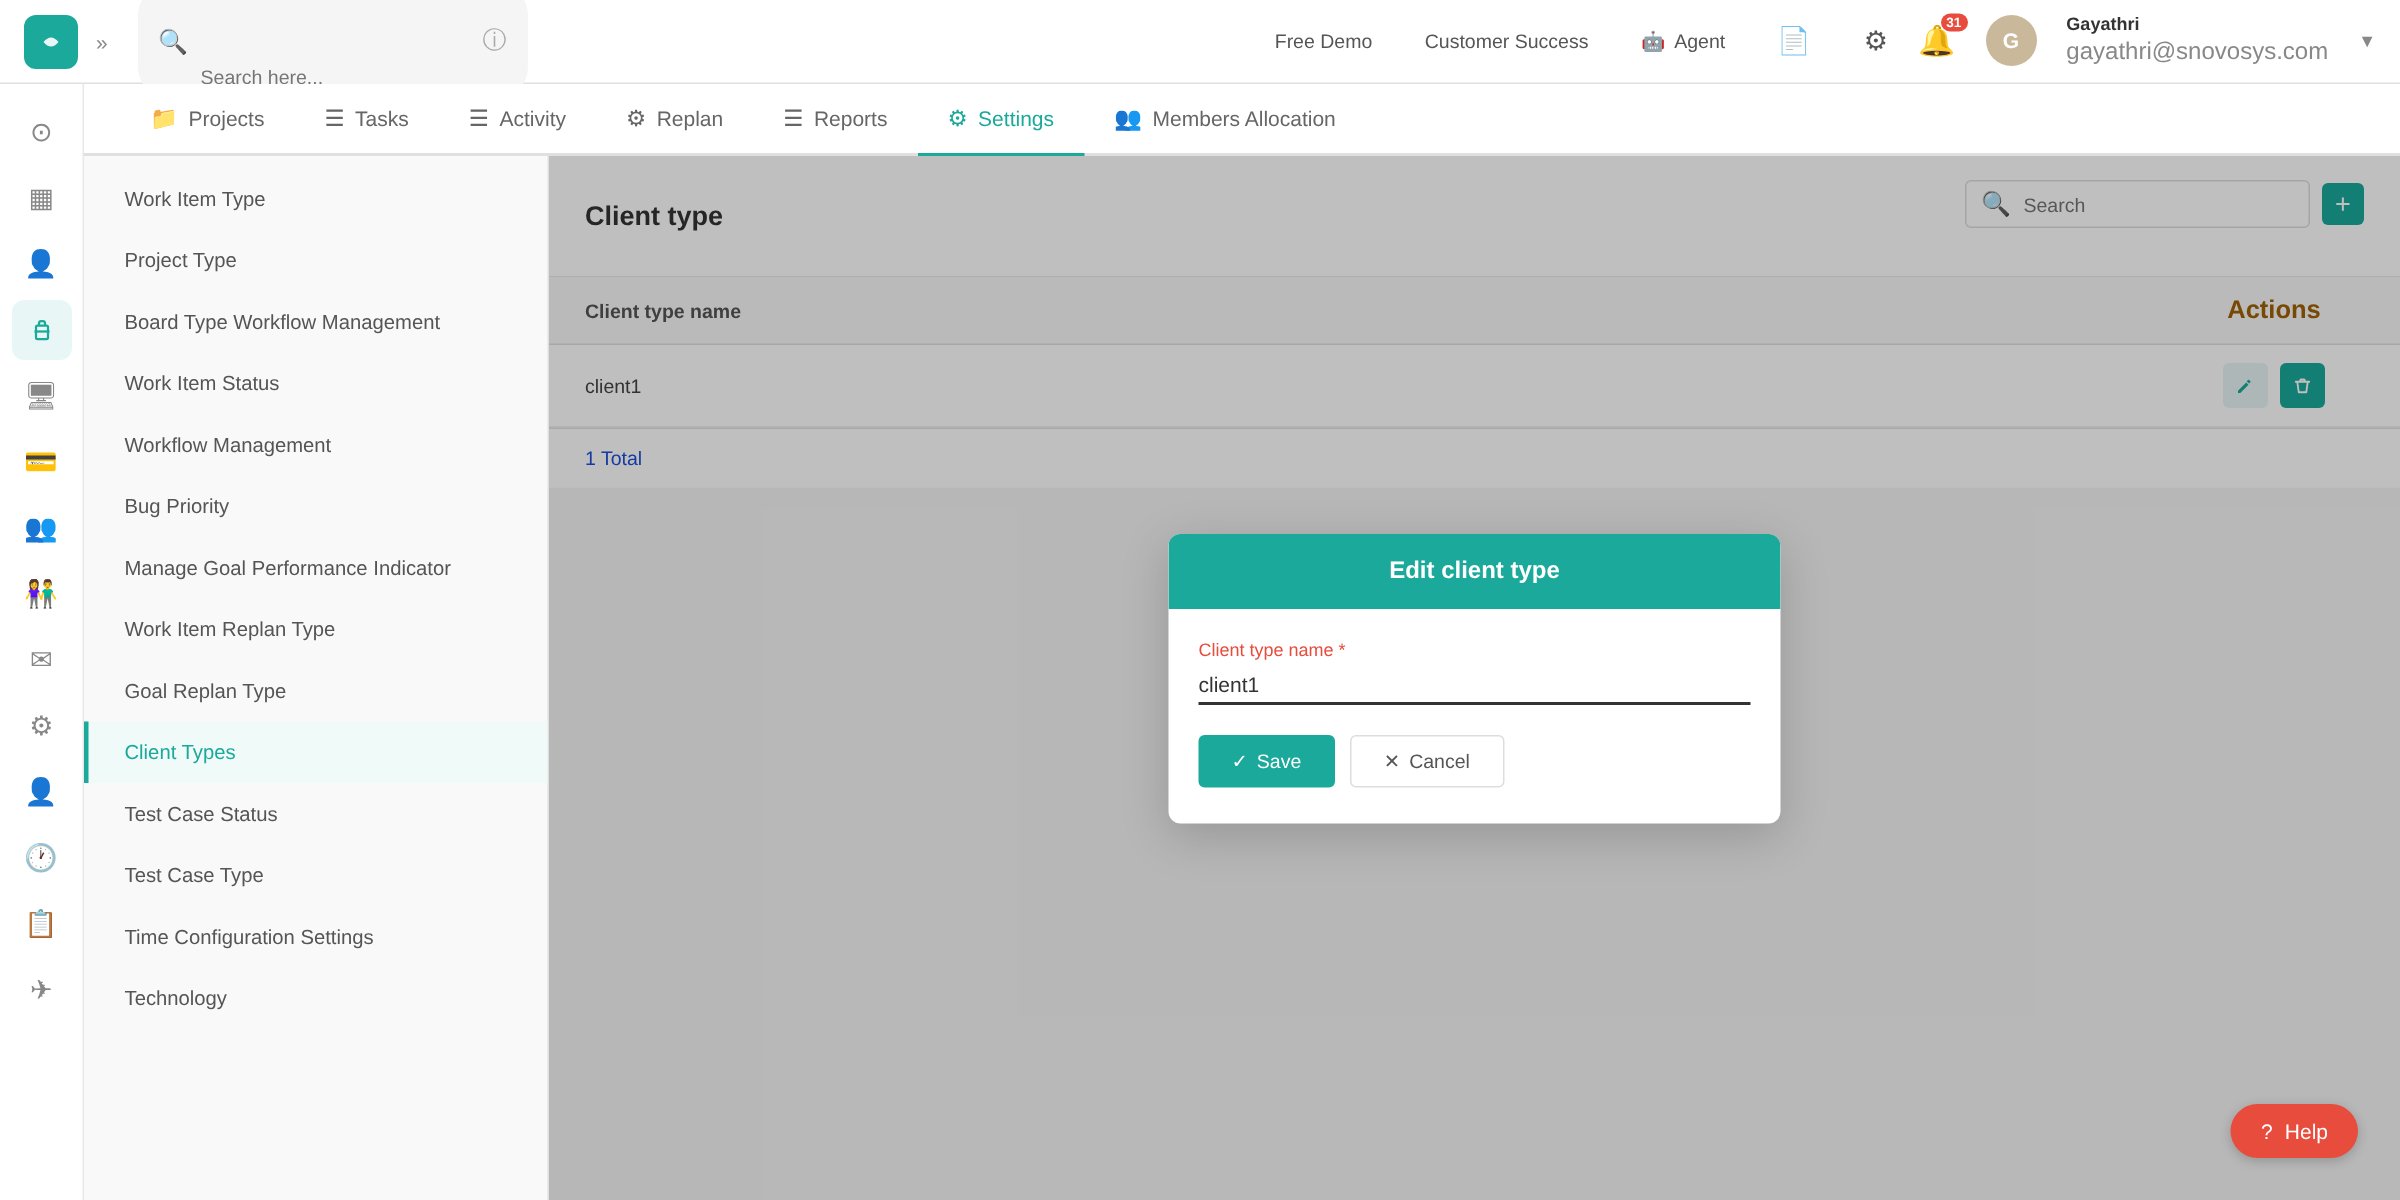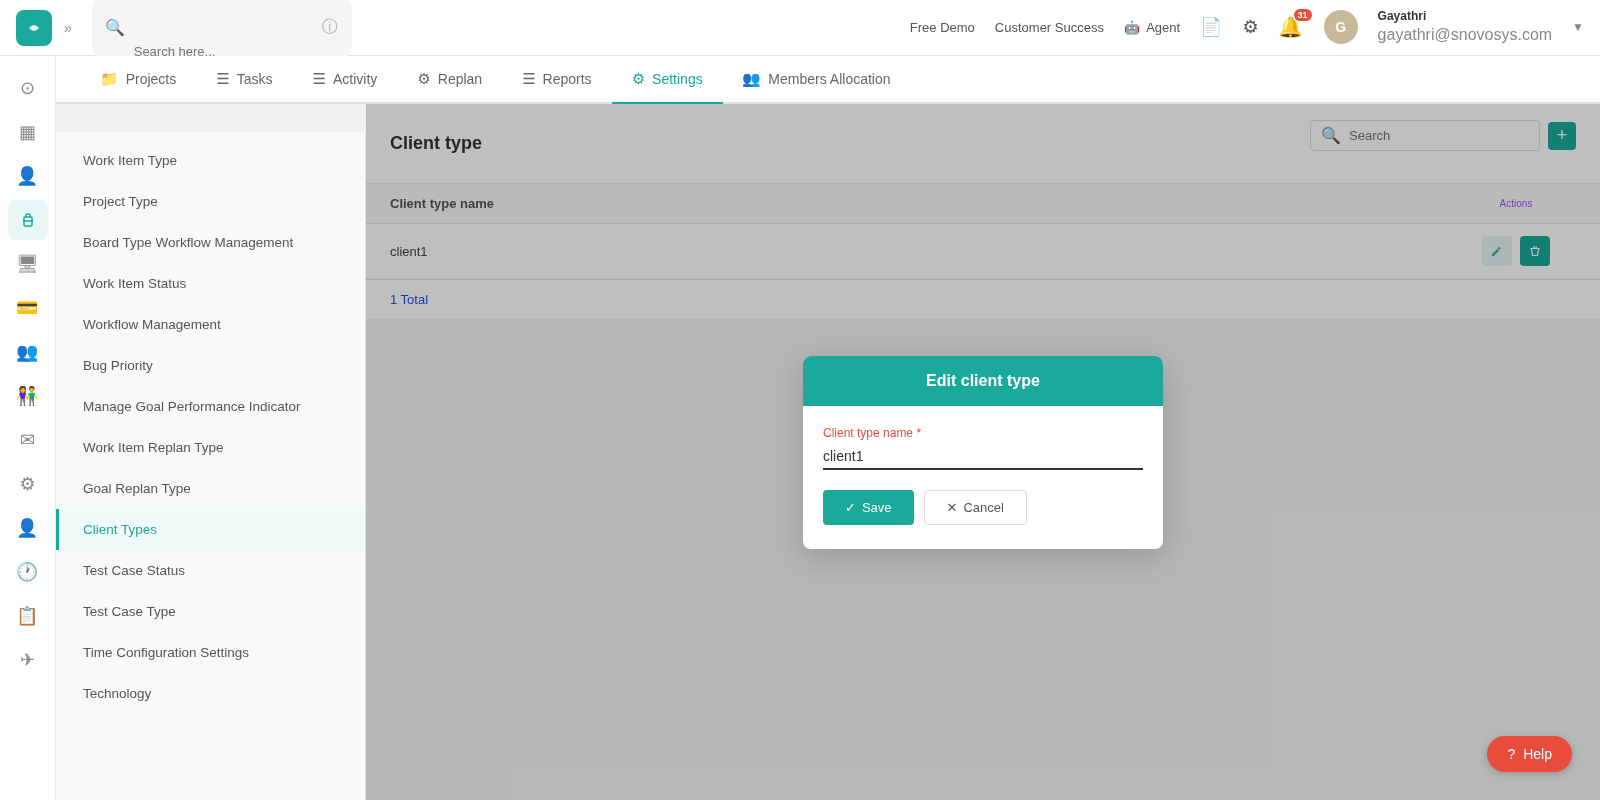--- a/index.html
+++ b/index.html
@@ -30,21 +30,21 @@
       padding: 6px 14px; gap: 8px; flex: 0 0 260px;
     }
     .topbar-search input {
       border: none; background: transparent; outline: none; font-size: 13px; color: #666; width: 180px; margin-top: 48px;
     }
     .topbar-info-icon { color: #aaa; font-size: 16px; }
     .topbar-spacer { flex: 1; }
     .topbar-actions { display: flex; align-items: center; gap: 20px; }
     .topbar-btn {
       background: none; border: none; cursor: pointer; color: #555; font-size: 13px;
-      display: flex; align-items: center; gap: 6px;
+      display: flex; align-items: center; gap: 6px; margin-left: 15px;
     }
     .topbar-btn.free-demo { color: #555; font-size: 13px; }
     .topbar-btn.customer-success { color: #555; font-size: 13px; }
     .topbar-badge-wrap { position: relative; }
     .topbar-badge {
       position: absolute; top: -6px; right: -8px;
       background: #e74c3c; color: #fff; border-radius: 10px;
       font-size: 9px; padding: 1px 4px; font-weight: bold;
     }
     .topbar-avatar {
@@ -96,21 +96,21 @@
     
     .content-area {
       flex: 1; display: flex; overflow: hidden;
       position: relative;
     }
 
     
     .settings-menu {
       width: 310px; background: #f9f9f9;
       border-right: 1px solid #e0e0e0;
-      overflow-y: auto; padding: 8px 0; margin-top: 28px;
+      overflow-y: auto; padding: 8px 0;
     }
     .settings-item {
       padding: 13px 24px;
       font-size: 13.5px; color: #555;
       cursor: pointer; border-left: 3px solid transparent;
     }
     .settings-item.active {
       color: #1aa99a; border-left: 3px solid #1aa99a;
       background: #f0faf9; font-weight: 500;
     }
@@ -141,21 +141,21 @@
     }
 
     
     .table-area { padding: 0; background: #fff; }
     .table-header {
       display: flex; align-items: center;
       padding: 12px 24px; background: #f8f8f8;
       border-bottom: 1px solid #e0e0e0;
     }
     .table-col-name { flex: 1; font-size: 13px; font-weight: 600; color: #555; }
-    .table-col-actions { width: 120px; font-size: 10px; font-weight: 400; color: #8b5cf6; text-align: center; }
+    .table-col-actions { width: 120px; font-size: 17px; font-weight: 700; color: #a16207; text-align: center; }
     .table-row {
       display: flex; align-items: center;
       padding: 12px 24px; background: #fff;
       border-bottom: 1px solid #f0f0f0;
     }
     .table-row-name { flex: 1; font-size: 13px; color: #444; }
     .table-row-actions { width: 120px; display: flex; gap: 8px; justify-content: center; }
     .action-btn {
       width: 30px; height: 30px; border-radius: 4px;
       display: flex; align-items: center; justify-content: center;
@@ -170,21 +170,21 @@
     }
 
     
     .overlay {
       position: absolute; top: 0; left: 0; right: 0; bottom: 0;
       background: rgba(0,0,0,0.25); z-index: 100;
       display: flex; align-items: center; justify-content: center;
     }
     .modal {
       background: #fff; border-radius: 8px;
-      width: 360px; overflow: hidden;
+      width: 408px; overflow: hidden;
       box-shadow: 0 8px 32px rgba(0,0,0,0.18);
     }
     .modal-header {
       background: #1aa99a; color: #fff;
       padding: 16px 20px; font-size: 16px; font-weight: 600;
       text-align: center;
     }
     .modal-body { padding: 20px 20px 24px 20px; }
     .modal-label {
       font-size: 12px; color: #888; margin-bottom: 4px;

